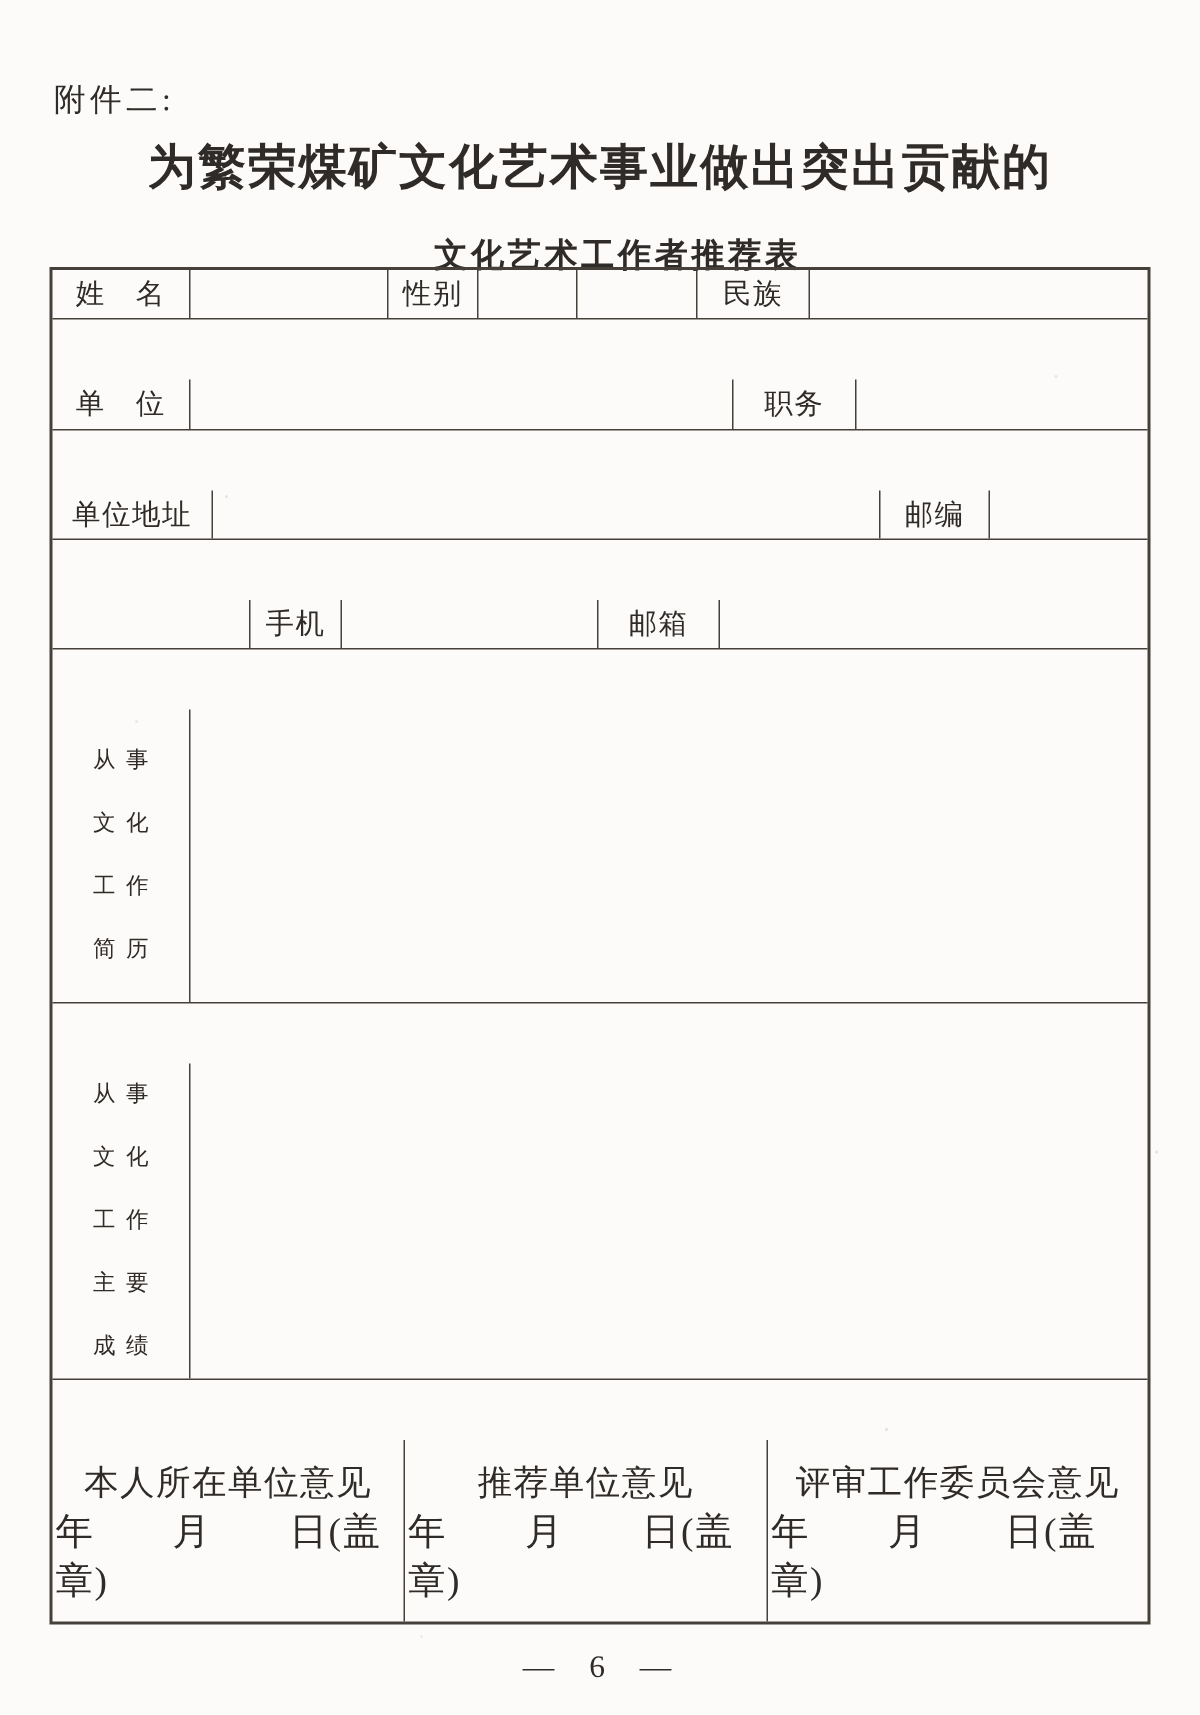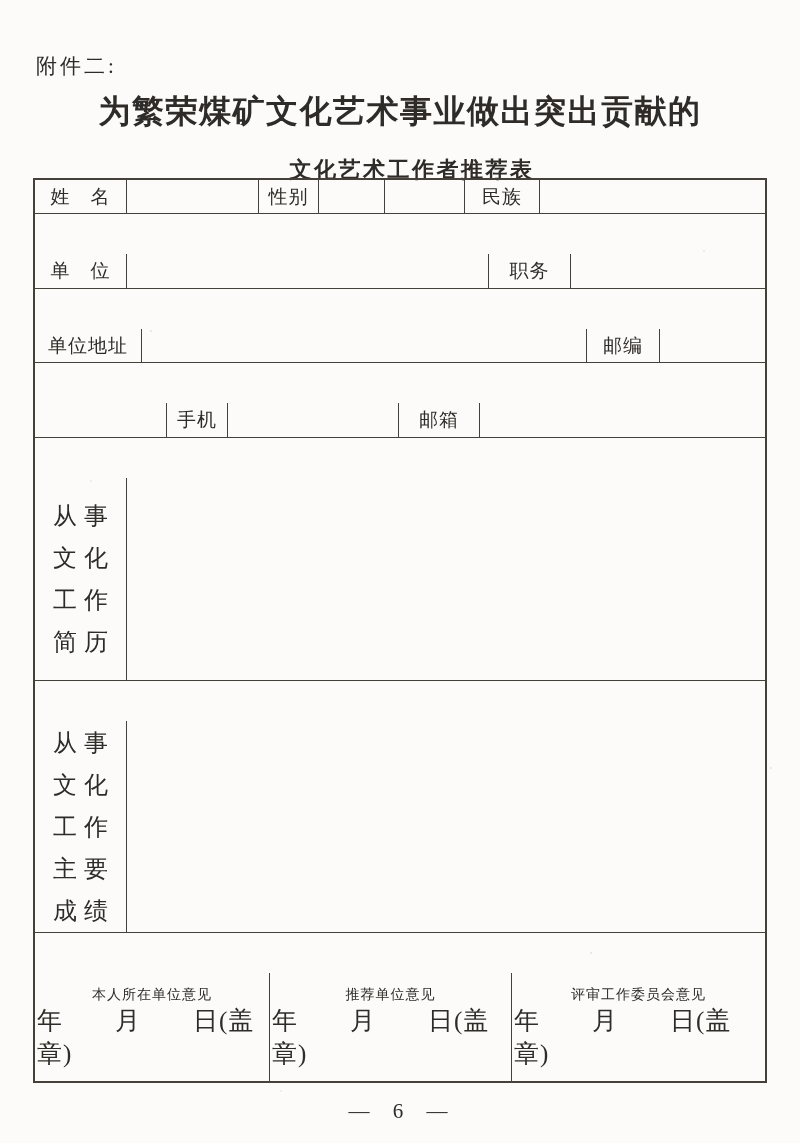--- a/index.html
+++ b/index.html
@@ -54,31 +54,31 @@
     border-right:1px solid var(--line);
     display:flex; align-items:center; justify-content:center;
     font-size:19px; letter-spacing:1px;
     overflow:hidden;
   }
   .cell.end{ border-right:none; }
   .grow{ flex:1; }
 
   .vlabel{ flex-direction:column; justify-content:center; }
   .vlabel .vline{
-    font-size:24px; line-height:42px;
+    font-size:15px; line-height:42px;
     letter-spacing:7px; text-indent:7px;
     white-space:nowrap;
   }
 
   .opinion{
     flex-direction:column; justify-content:space-between;
     align-items:center;
     padding:13px 2px 11px 2px;
   }
-  .opinion .op-title{ font-size:14px; letter-spacing:1px; }
+  .opinion .op-title{ font-size:23px; letter-spacing:1px; }
   .opinion .op-date{ font-size:25px; letter-spacing:1px; }
 
   .pagenum{
     position:absolute; left:0; top:1099px; width:100%;
     text-align:center; font-size:21px;
     letter-spacing:4px; word-spacing:10px;
   }
 </style>
 </head>
 <body>

